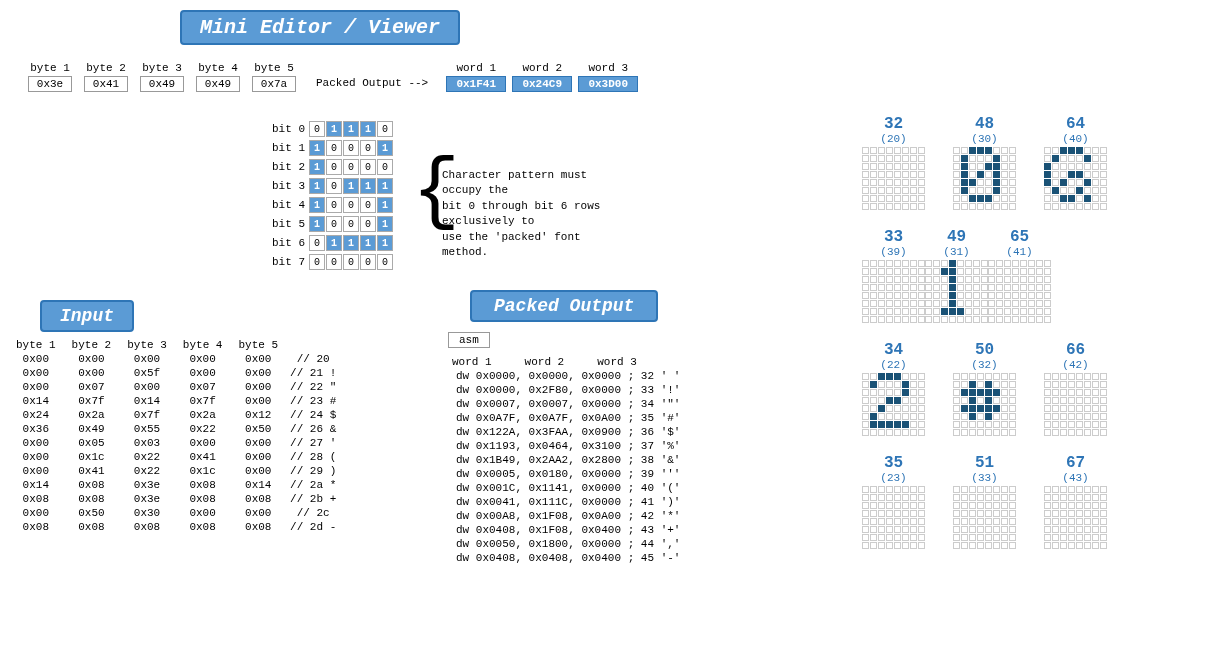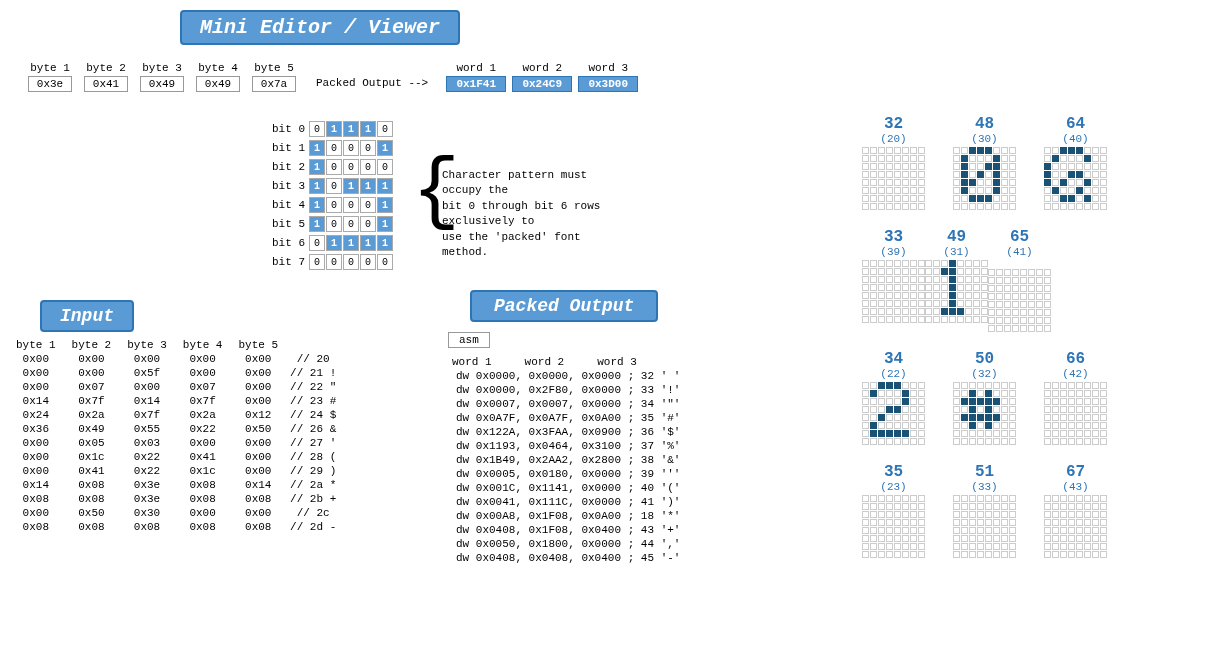--- a/index.html
+++ b/index.html
@@ -478,21 +478,21 @@
         <tr>
           <td style="text-align: left; white-space: nowrap; font-family: &quot;Courier New&quot;, monospace; font-size: 11px;">dw 0x0005, 0x0180, 0x0000 ; 39 '''</td>
         </tr>
         <tr>
           <td style="text-align: left; white-space: nowrap; font-family: &quot;Courier New&quot;, monospace; font-size: 11px;">dw 0x001C, 0x1141, 0x0000 ; 40 '('</td>
         </tr>
         <tr>
           <td style="text-align: left; white-space: nowrap; font-family: &quot;Courier New&quot;, monospace; font-size: 11px;">dw 0x0041, 0x111C, 0x0000 ; 41 ')'</td>
         </tr>
         <tr>
-          <td style="text-align: left; white-space: nowrap; font-family: &quot;Courier New&quot;, monospace; font-size: 11px;">dw 0x00A8, 0x1F08, 0x0A00 ; 18 '*'</td>
+          <td style="text-align: left; white-space: nowrap; font-family: &quot;Courier New&quot;, monospace; font-size: 11px;">dw 0x00A8, 0x1F08, 0x0A00 ; 42 '*'</td>
         </tr>
         <tr>
           <td style="text-align: left; white-space: nowrap; font-family: &quot;Courier New&quot;, monospace; font-size: 11px;">dw 0x0408, 0x1F08, 0x0400 ; 43 '+'</td>
         </tr>
         <tr>
           <td style="text-align: left; white-space: nowrap; font-family: &quot;Courier New&quot;, monospace; font-size: 11px;">dw 0x0050, 0x1800, 0x0000 ; 44 ','</td>
         </tr>
         <tr>
           <td style="text-align: left; white-space: nowrap; font-family: &quot;Courier New&quot;, monospace; font-size: 11px;">dw 0x0408, 0x0408, 0x0400 ; 45 '-'</td>
         </tr>
@@ -849,21 +849,21 @@
           <div style="width: 7px; height: 7px; border: 0.5px solid rgb(204, 204, 204); background: rgb(255, 255, 255);"></div>
           <div style="width: 7px; height: 7px; border: 0.5px solid rgb(204, 204, 204); background: rgb(255, 255, 255);"></div>
           <div style="width: 7px; height: 7px; border: 0.5px solid rgb(204, 204, 204); background: rgb(255, 255, 255);"></div>
           <div style="width: 7px; height: 7px; border: 0.5px solid rgb(204, 204, 204); background: rgb(255, 255, 255);"></div>
           <div style="width: 7px; height: 7px; border: 0.5px solid rgb(204, 204, 204); background: rgb(255, 255, 255);"></div>
           <div style="width: 7px; height: 7px; border: 0.5px solid rgb(204, 204, 204); background: rgb(255, 255, 255);"></div>
         </div>
       </div>
       <div style="display: flex; flex-direction: column; align-items: center;">
         <div style="font-size: 16px; font-weight: bold; color: rgb(46, 117, 182);">65</div>
-        <div style="font-size: 11px; color: rgb(46, 117, 182); margin-bottom: 11px;">(41)</div>
+        <div style="font-size: 11px; color: rgb(46, 117, 182); margin-bottom: 2px;">(41)</div>
         <div style="display: grid; grid-template-columns: repeat(8, 7px); gap: 1px;">
           <div style="width: 7px; height: 7px; border: 0.5px solid rgb(204, 204, 204); background: rgb(255, 255, 255);"></div>
           <div style="width: 7px; height: 7px; border: 0.5px solid rgb(204, 204, 204); background: rgb(255, 255, 255);"></div>
           <div style="width: 7px; height: 7px; border: 0.5px solid rgb(204, 204, 204); background: rgb(255, 255, 255);"></div>
           <div style="width: 7px; height: 7px; border: 0.5px solid rgb(204, 204, 204); background: rgb(255, 255, 255);"></div>
           <div style="width: 7px; height: 7px; border: 0.5px solid rgb(204, 204, 204); background: rgb(255, 255, 255);"></div>
           <div style="width: 7px; height: 7px; border: 0.5px solid rgb(204, 204, 204); background: rgb(255, 255, 255);"></div>
           <div style="width: 7px; height: 7px; border: 0.5px solid rgb(204, 204, 204); background: rgb(255, 255, 255);"></div>
           <div style="width: 7px; height: 7px; border: 0.5px solid rgb(204, 204, 204); background: rgb(255, 255, 255);"></div>
           <div style="width: 7px; height: 7px; border: 0.5px solid rgb(204, 204, 204); background: rgb(255, 255, 255);"></div>

